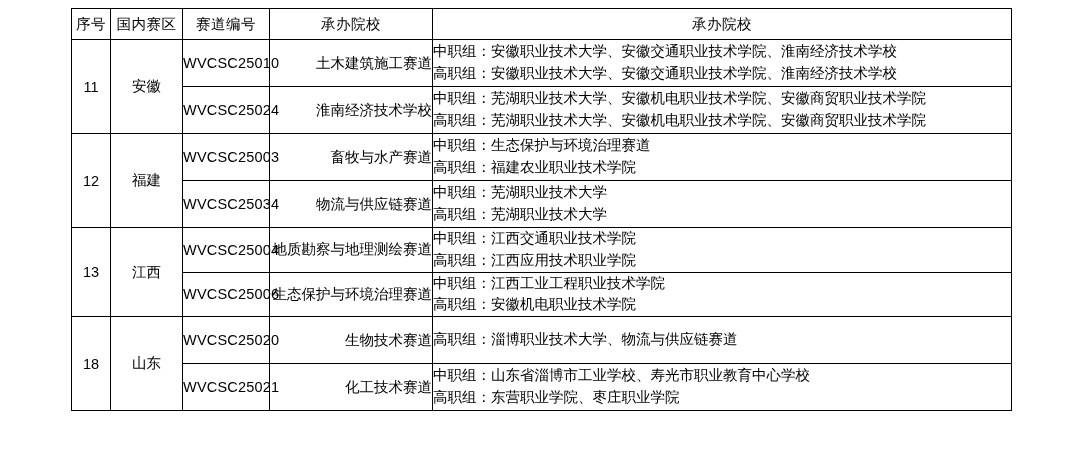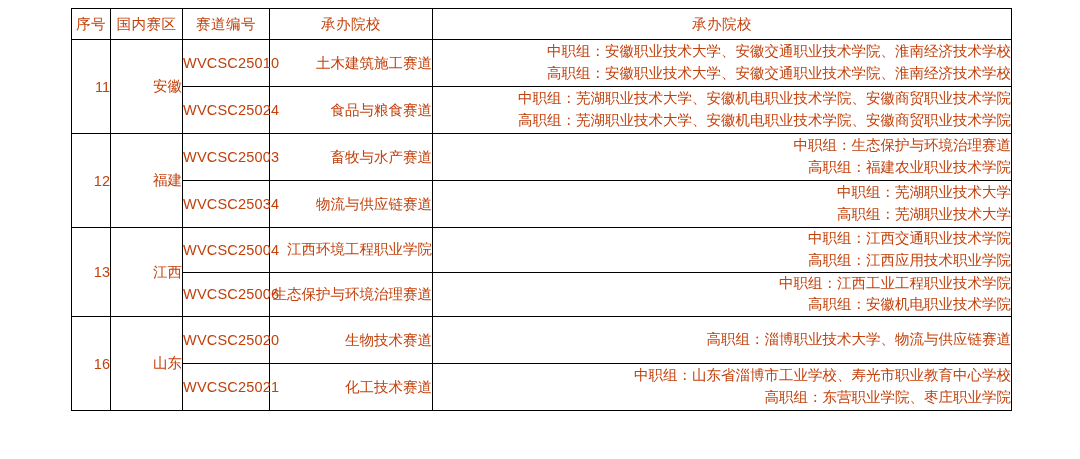--- a/index.html
+++ b/index.html
@@ -29,51 +29,51 @@
     table-layout: fixed;
     background: #ffffff;
   }
   table.data-table td,
   table.data-table th {
     border: 1px solid #000000;
     padding: 0;
     vertical-align: middle;
     font-weight: normal;
     font-size: 14.5px;
-    color: #c2410c;
+    color: #000000;
   }
   
   col.c-seq   { width: 39px; }
   col.c-region{ width: 72px; }
   col.c-code  { width: 87px; }
   col.c-name  { width: 163px; }
   col.c-host  { width: 579px; }
 
   thead td {
     height: 30px;
     text-align: center;
     font-size: 14.5px;
     letter-spacing: 0.5px;
   }
   td.seq-cell,
   td.region-cell {
-    text-align: right;
+    text-align: center;
     font-size: 14.5px;
   }
   td.code-cell {
     text-align: center;
     font-size: 13.5px;
     letter-spacing: 0.2px;
   }
   td.name-cell {
     text-align: right;
     font-size: 14.5px;
   }
   td.host-cell {
-    text-align: right;
+    text-align: left;
     padding: 6px 0 6px 7px;
     font-size: 13.5px;
     line-height: 1.5;
   }
   .host-line {
     white-space: nowrap;
   }
   .row-tall td { height: 46px; }
   .row-short td { height: 43px; }
 </style>
@@ -105,21 +105,21 @@
         <td class="region-cell" rowspan="2">安徽</td>
         <td class="code-cell">WVCSC25010</td>
         <td class="name-cell">土木建筑施工赛道</td>
         <td class="host-cell">
           <div class="host-line">中职组：安徽职业技术大学、安徽交通职业技术学院、淮南经济技术学校</div>
           <div class="host-line">高职组：安徽职业技术大学、安徽交通职业技术学院、淮南经济技术学校</div>
         </td>
       </tr>
       <tr class="row-tall">
         <td class="code-cell">WVCSC25024</td>
-        <td class="name-cell">食品与粮食赛道</td>
+        <td class="name-cell">淮南经济技术学校</td>
         <td class="host-cell">
           <div class="host-line">中职组：芜湖职业技术大学、安徽机电职业技术学院、安徽商贸职业技术学院</div>
           <div class="host-line">高职组：芜湖职业技术大学、安徽机电职业技术学院、安徽商贸职业技术学院</div>
         </td>
       </tr>
 
       <tr class="row-tall">
         <td class="seq-cell" rowspan="2">12</td>
         <td class="region-cell" rowspan="2">福建</td>
         <td class="code-cell">WVCSC25003</td>
@@ -135,37 +135,37 @@
         <td class="host-cell">
           <div class="host-line">中职组：芜湖职业技术大学</div>
           <div class="host-line">高职组：芜湖职业技术大学</div>
         </td>
       </tr>
 
       <tr class="row-short">
         <td class="seq-cell" rowspan="2">13</td>
         <td class="region-cell" rowspan="2">江西</td>
         <td class="code-cell">WVCSC25004</td>
-        <td class="name-cell">江西环境工程职业学院</td>
+        <td class="name-cell">地质勘察与地理测绘赛道</td>
         <td class="host-cell">
           <div class="host-line">中职组：江西交通职业技术学院</div>
           <div class="host-line">高职组：江西应用技术职业学院</div>
         </td>
       </tr>
       <tr class="row-short">
         <td class="code-cell">WVCSC25006</td>
         <td class="name-cell">生态保护与环境治理赛道</td>
         <td class="host-cell">
           <div class="host-line">中职组：江西工业工程职业技术学院</div>
           <div class="host-line">高职组：安徽机电职业技术学院</div>
         </td>
       </tr>
 
       <tr class="row-tall">
-        <td class="seq-cell" rowspan="2">16</td>
+        <td class="seq-cell" rowspan="2">18</td>
         <td class="region-cell" rowspan="2">山东</td>
         <td class="code-cell">WVCSC25020</td>
         <td class="name-cell">生物技术赛道</td>
         <td class="host-cell">
           <div class="host-line">高职组：淄博职业技术大学、物流与供应链赛道</div>
         </td>
       </tr>
       <tr class="row-tall">
         <td class="code-cell">WVCSC25021</td>
         <td class="name-cell">化工技术赛道</td>

